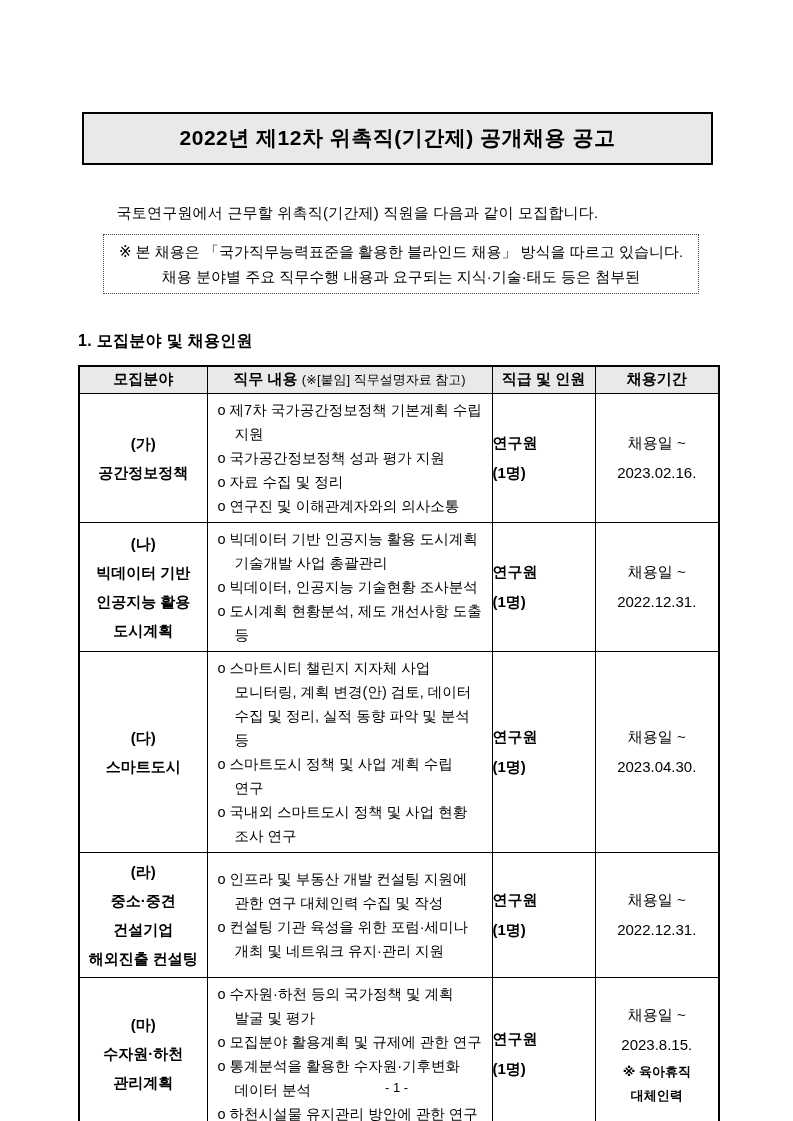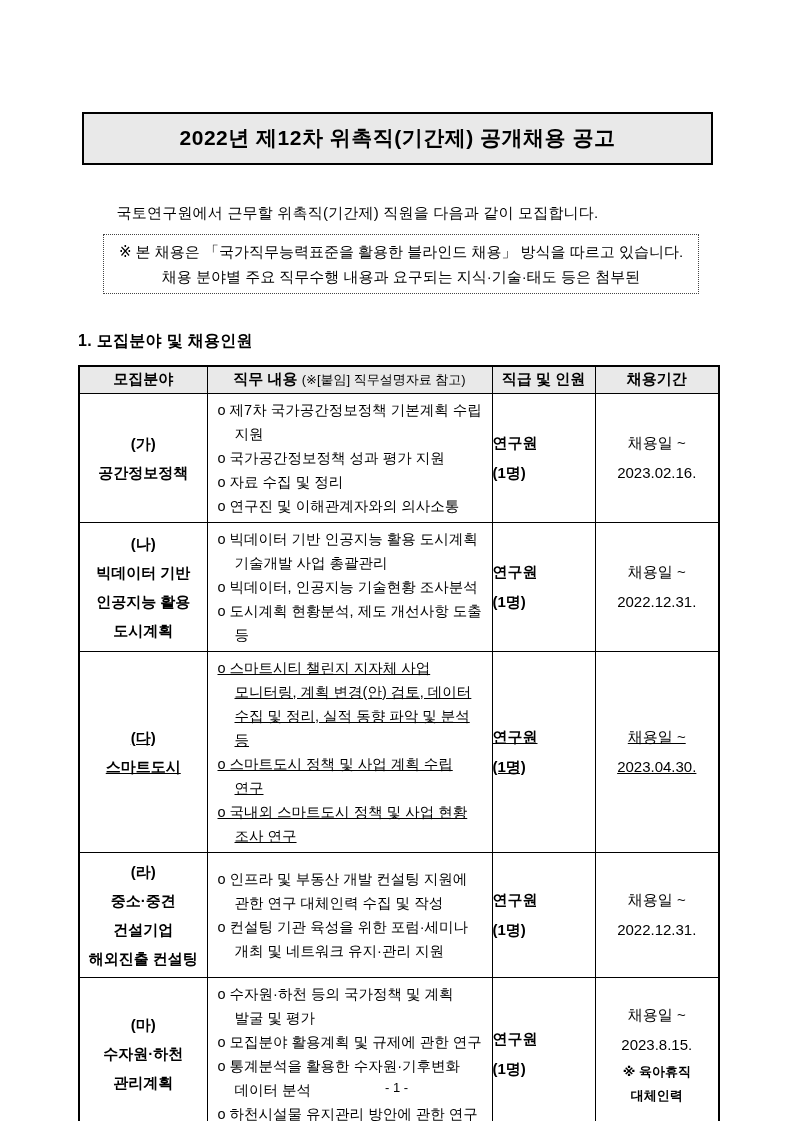--- a/index.html
+++ b/index.html
@@ -47,21 +47,21 @@
   td.duties-cell .duty-item {
     line-height:24px; padding-left:17px; text-indent:-17px; word-break:keep-all;
   }
   td.position-cell { text-align:left; font-weight:bold; font-size:15px; }
   td.position-cell .position-line { line-height:30px; }
   td.period-cell { text-align:center; font-size:15px; padding:14px; }
   td.period-cell .period-line { line-height:30px; }
   td.period-cell .period-note-line { font-size:13px; font-weight:bold; line-height:24px; }
   tr.row-0 td { height:120px; }
   tr.row-1 td { height:104px; }
-  tr.row-2 td { height:144px;text-decoration:underline; }
+  tr.row-2 td { height:144px; }
   tr.row-3 td { height:110px; }
   tr.row-4 td { height:138px; }
   .page-number {
     position:absolute; left:0; bottom:42px; width:793px;
     text-align:center; font-size:13px;
   }
 </style>
 </head>
 <body>
 

